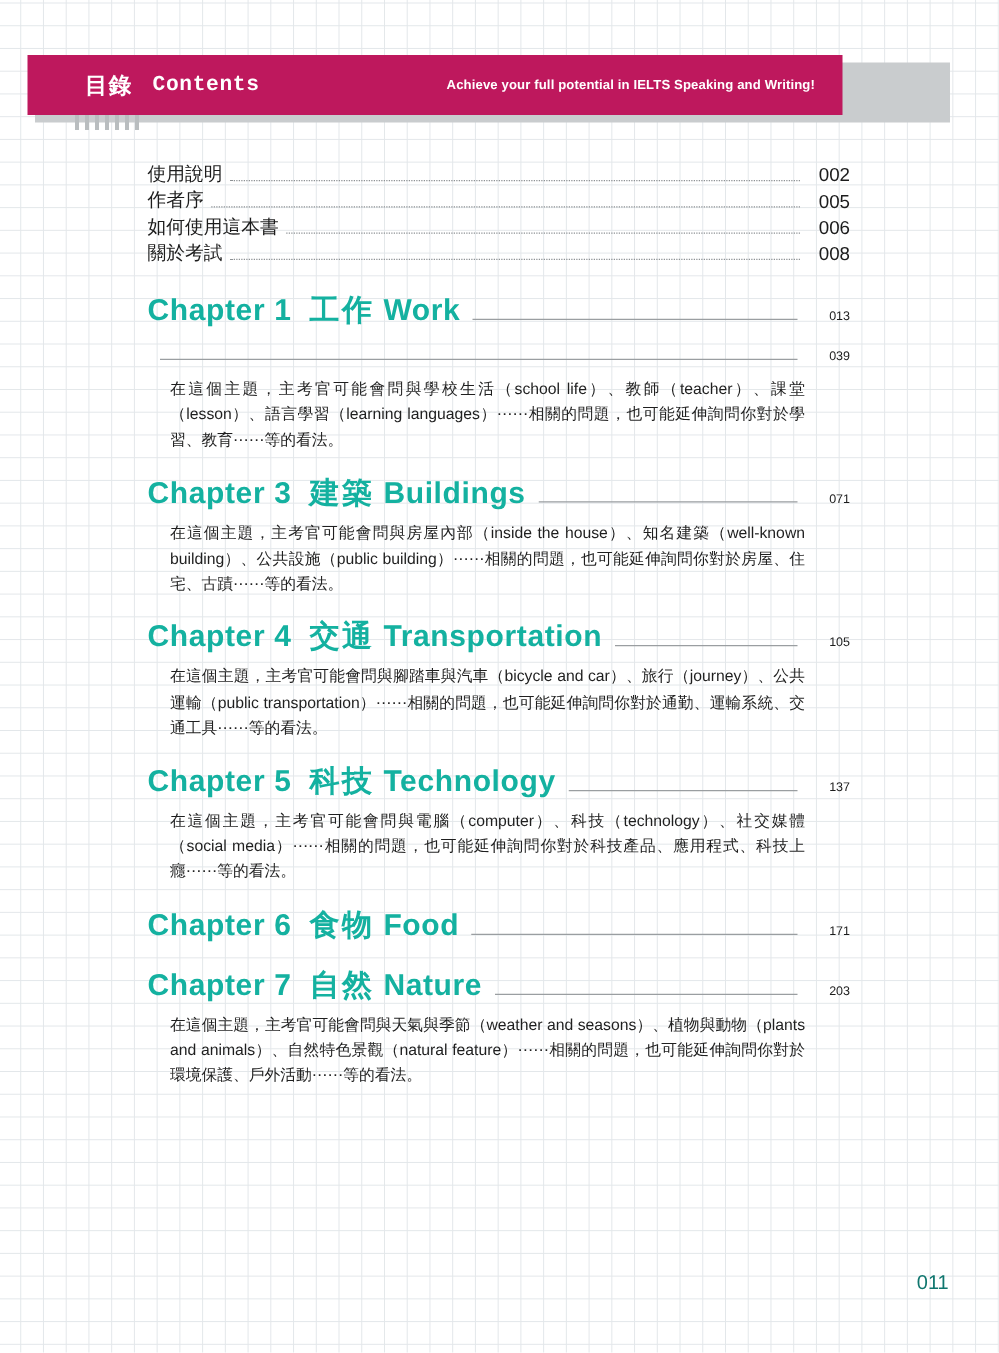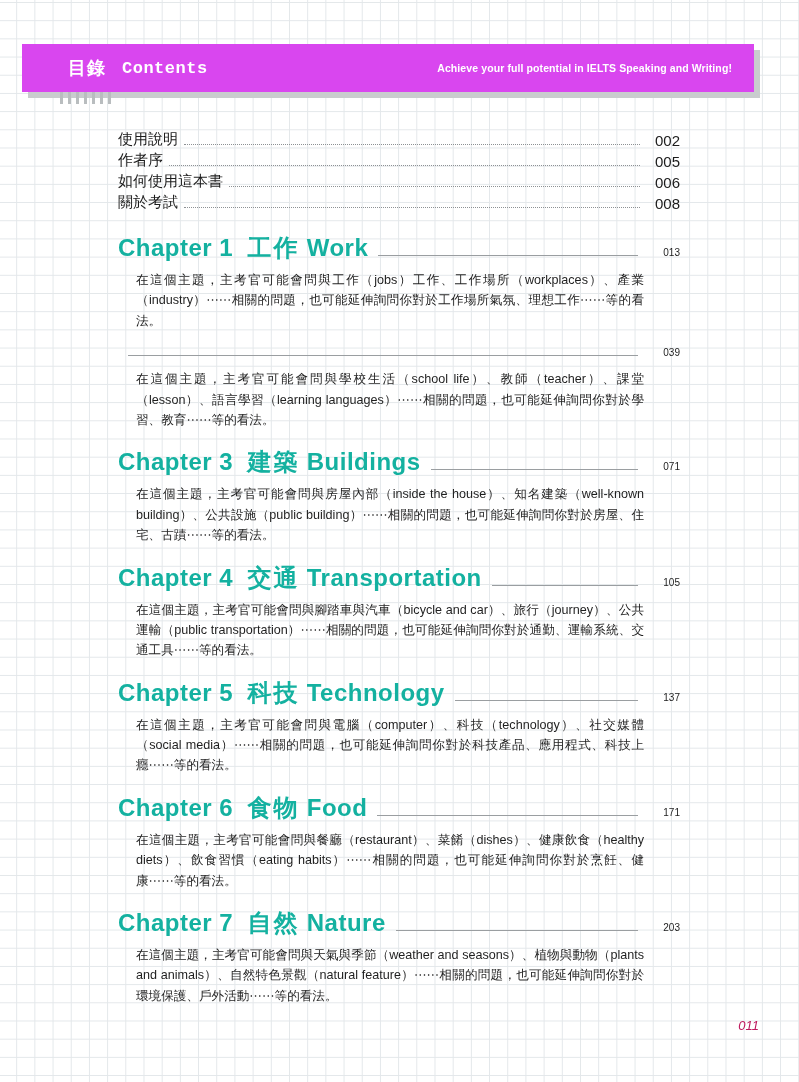--- a/index.html
+++ b/index.html
@@ -40,23 +40,23 @@
     left: 28px;
     top: 50px;
     width: 732px;
     height: 48px;
     background: #c9ccce;
   }
   .header-bar {
     position: absolute;
     left: 22px;
     top: 44px;
-    width: 732px;
+    width: 652px;
     height: 48px;
-    background: #d946ef;
+    background: #be185d;
     display: flex;
     align-items: center;
   }
   .header-title-cn {
     color: #ffffff;
     font-size: 18px;
     font-weight: bold;
     margin-left: 46px;
     letter-spacing: 1px;
   }
@@ -160,23 +160,22 @@
     line-height: 1.62;
     color: #1f1f1f;
     text-align: justify;
   }
 
   
   .folio {
     position: absolute;
     right: 40px;
     top: 1018px;
-    font-size: 13px;
-    color: #be185d;
-    font-style: italic;
+    font-size: 16px;
+    color: #0f766e;
   }
 </style>
 </head>
 <body>
 
 <div class="page-grid"></div>
 
 <div class="content-root">
 
   <div class="header-shadow"></div>
@@ -218,21 +217,20 @@
   </div>
 
   <div class="chapters">
 
     <div class="chapter">
       <div class="chapter-headline">
         <span class="chapter-title"><span>Chapter 1</span>&nbsp;&nbsp;<span class="cn">工作</span>&nbsp;<span>Work</span></span>
         <span class="chapter-rule"></span>
         <span class="chapter-page">013</span>
       </div>
-      <p class="chapter-desc">在這個主題，主考官可能會問與工作（jobs）工作、工作場所（workplaces）、產業（industry）⋯⋯相關的問題，也可能延伸詢問你對於工作場所氣氛、理想工作⋯⋯等的看法。</p>
     </div>
 
     <div class="chapter">
       <div class="chapter-headline">
         <span class="chapter-rule"></span>
         <span class="chapter-page">039</span>
       </div>
       <p class="chapter-desc">在這個主題，主考官可能會問與學校生活（school life）、教師（teacher）、課堂（lesson）、語言學習（learning languages）⋯⋯相關的問題，也可能延伸詢問你對於學習、教育⋯⋯等的看法。</p>
     </div>
 
@@ -262,21 +260,20 @@
       </div>
       <p class="chapter-desc">在這個主題，主考官可能會問與電腦（computer）、科技（technology）、社交媒體（social media）⋯⋯相關的問題，也可能延伸詢問你對於科技產品、應用程式、科技上癮⋯⋯等的看法。</p>
     </div>
 
     <div class="chapter">
       <div class="chapter-headline">
         <span class="chapter-title"><span>Chapter 6</span>&nbsp;&nbsp;<span class="cn">食物</span>&nbsp;<span>Food</span></span>
         <span class="chapter-rule"></span>
         <span class="chapter-page">171</span>
       </div>
-      <p class="chapter-desc">在這個主題，主考官可能會問與餐廳（restaurant）、菜餚（dishes）、健康飲食（healthy diets）、飲食習慣（eating habits）⋯⋯相關的問題，也可能延伸詢問你對於烹飪、健康⋯⋯等的看法。</p>
     </div>
 
     <div class="chapter">
       <div class="chapter-headline">
         <span class="chapter-title"><span>Chapter 7</span>&nbsp;&nbsp;<span class="cn">自然</span>&nbsp;<span>Nature</span></span>
         <span class="chapter-rule"></span>
         <span class="chapter-page">203</span>
       </div>
       <p class="chapter-desc">在這個主題，主考官可能會問與天氣與季節（weather and seasons）、植物與動物（plants and animals）、自然特色景觀（natural feature）⋯⋯相關的問題，也可能延伸詢問你對於環境保護、戶外活動⋯⋯等的看法。</p>
     </div>

